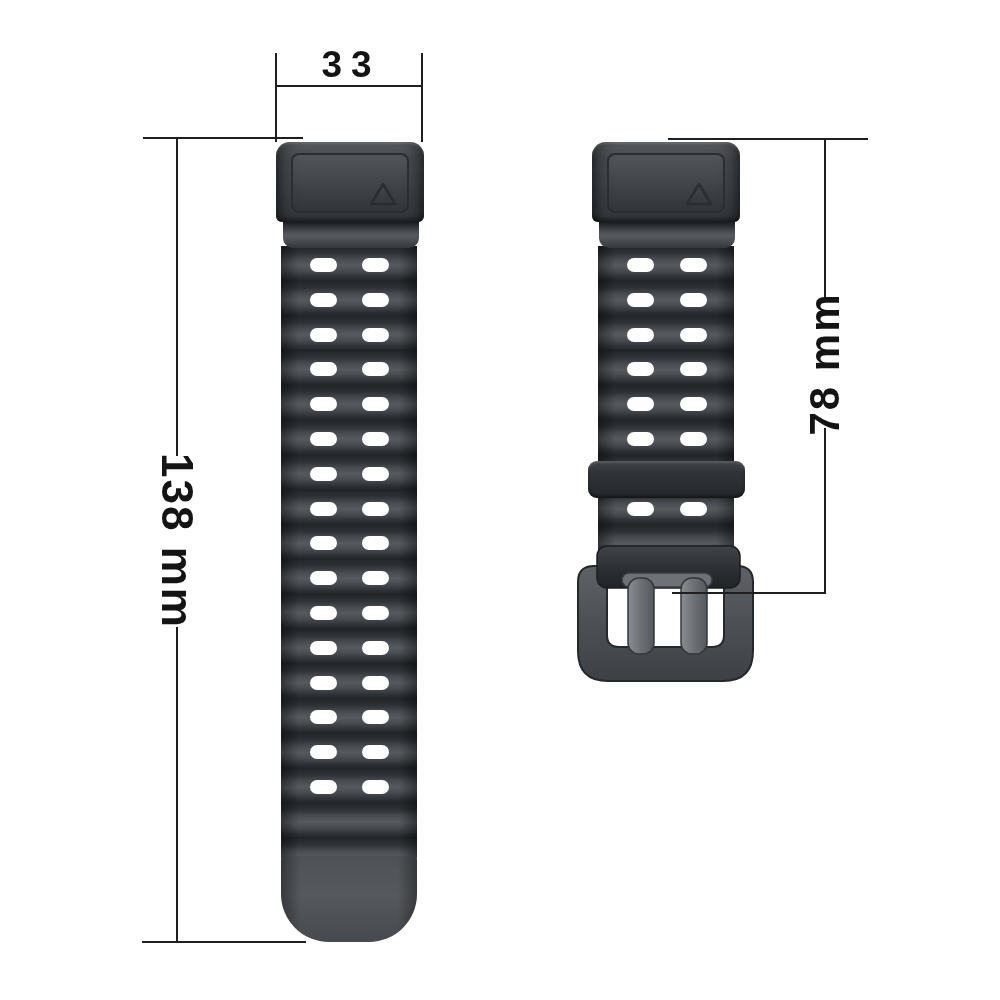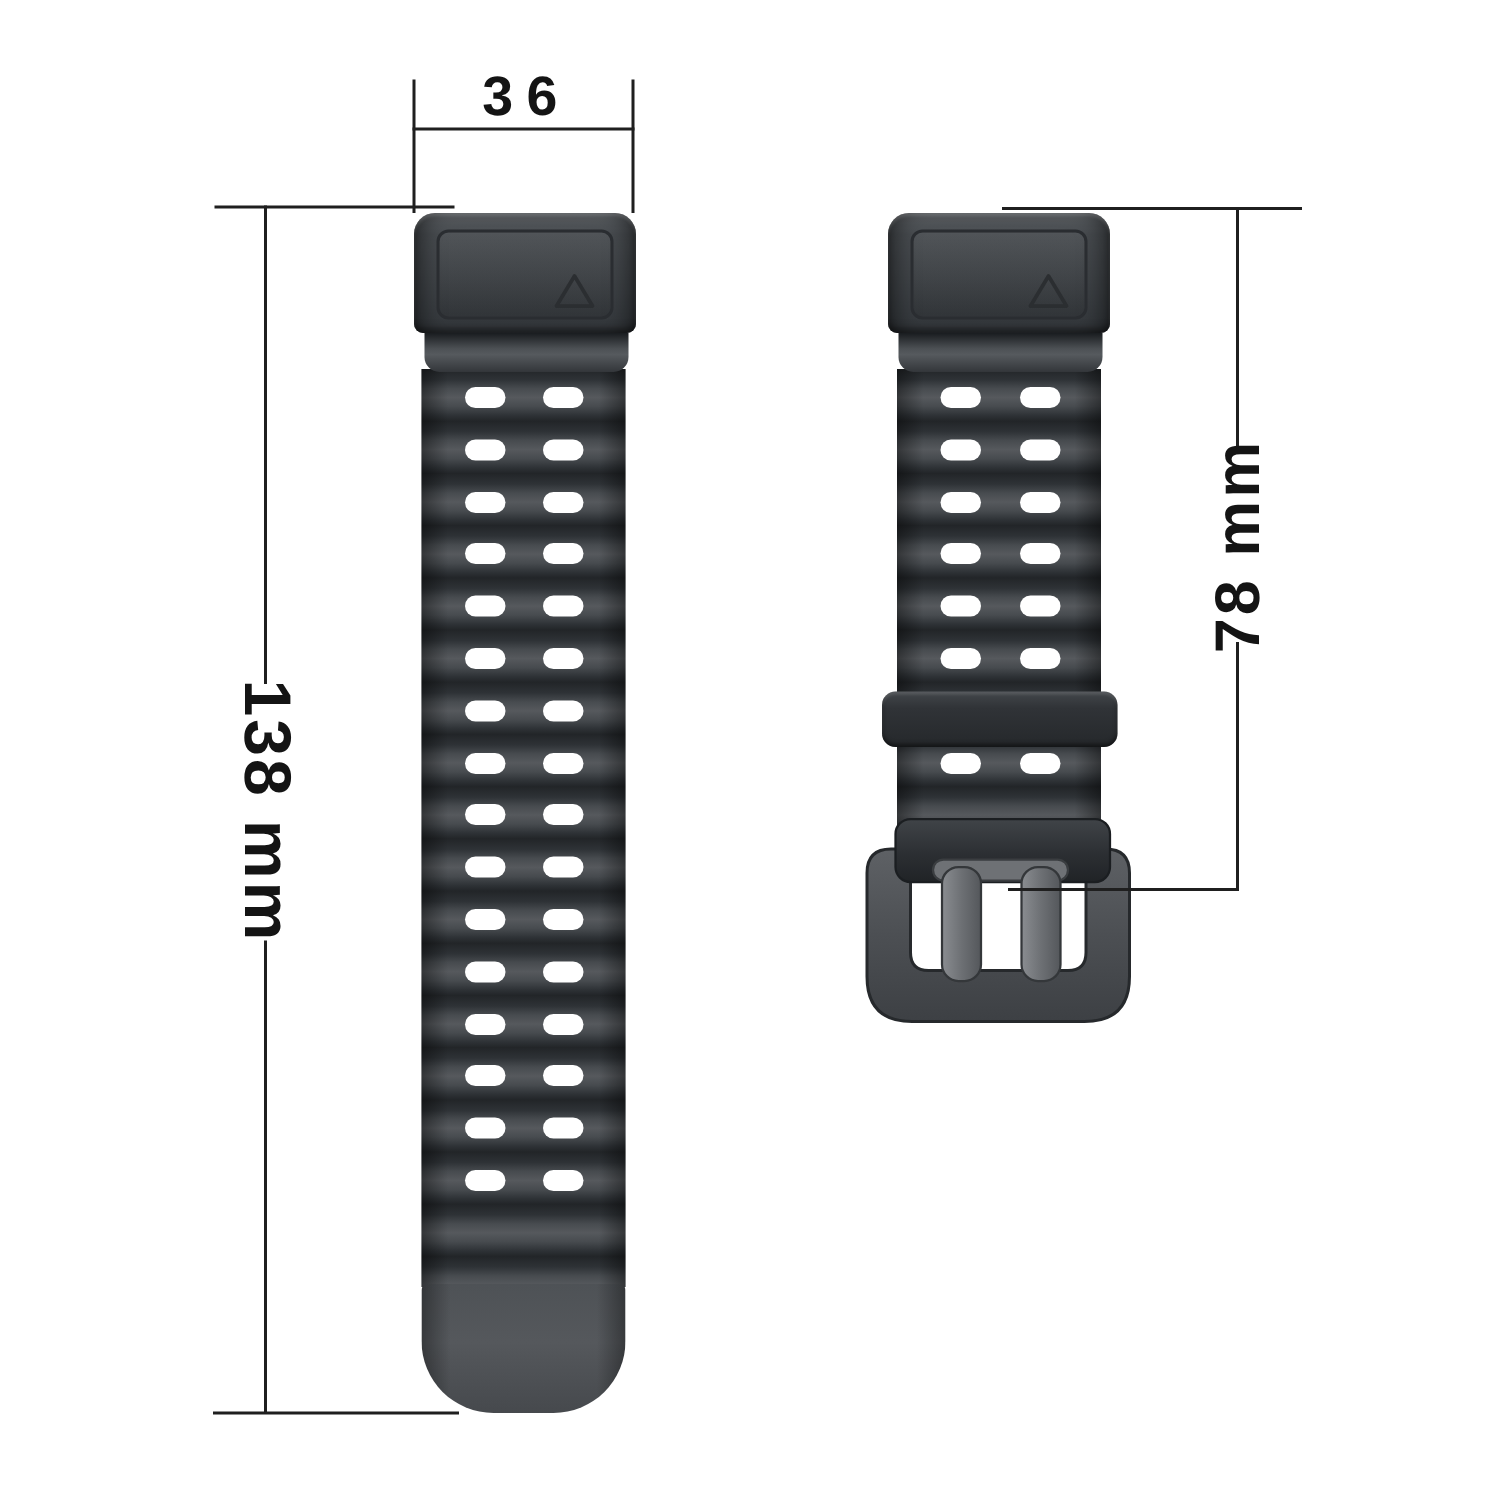--- a/index.html
+++ b/index.html
@@ -174,17 +174,17 @@
   <div class="hline" style="left:143px;top:137px;width:160px"></div>
   <div class="vline" style="left:176px;top:137px;height:319px"></div>
   <div class="vline" style="left:176px;top:627px;height:315px"></div>
   <div class="hline" style="left:142px;top:941px;width:164px"></div>
 
   <div class="hline" style="left:668px;top:138px;width:200px"></div>
   <div class="vline" style="left:824px;top:138px;height:163px"></div>
   <div class="vline" style="left:824px;top:428px;height:165px"></div>
   <div class="hline" style="left:672px;top:592px;width:154px"></div>
 
-  <div class="dim-label" id="label-width">36</div>
+  <div class="dim-label" id="label-width">33</div>
   <div class="dim-label" id="label-long">138 mm</div>
   <div class="dim-label" id="label-short">78 mm</div>
 
 </div>
 
 </body></html>

